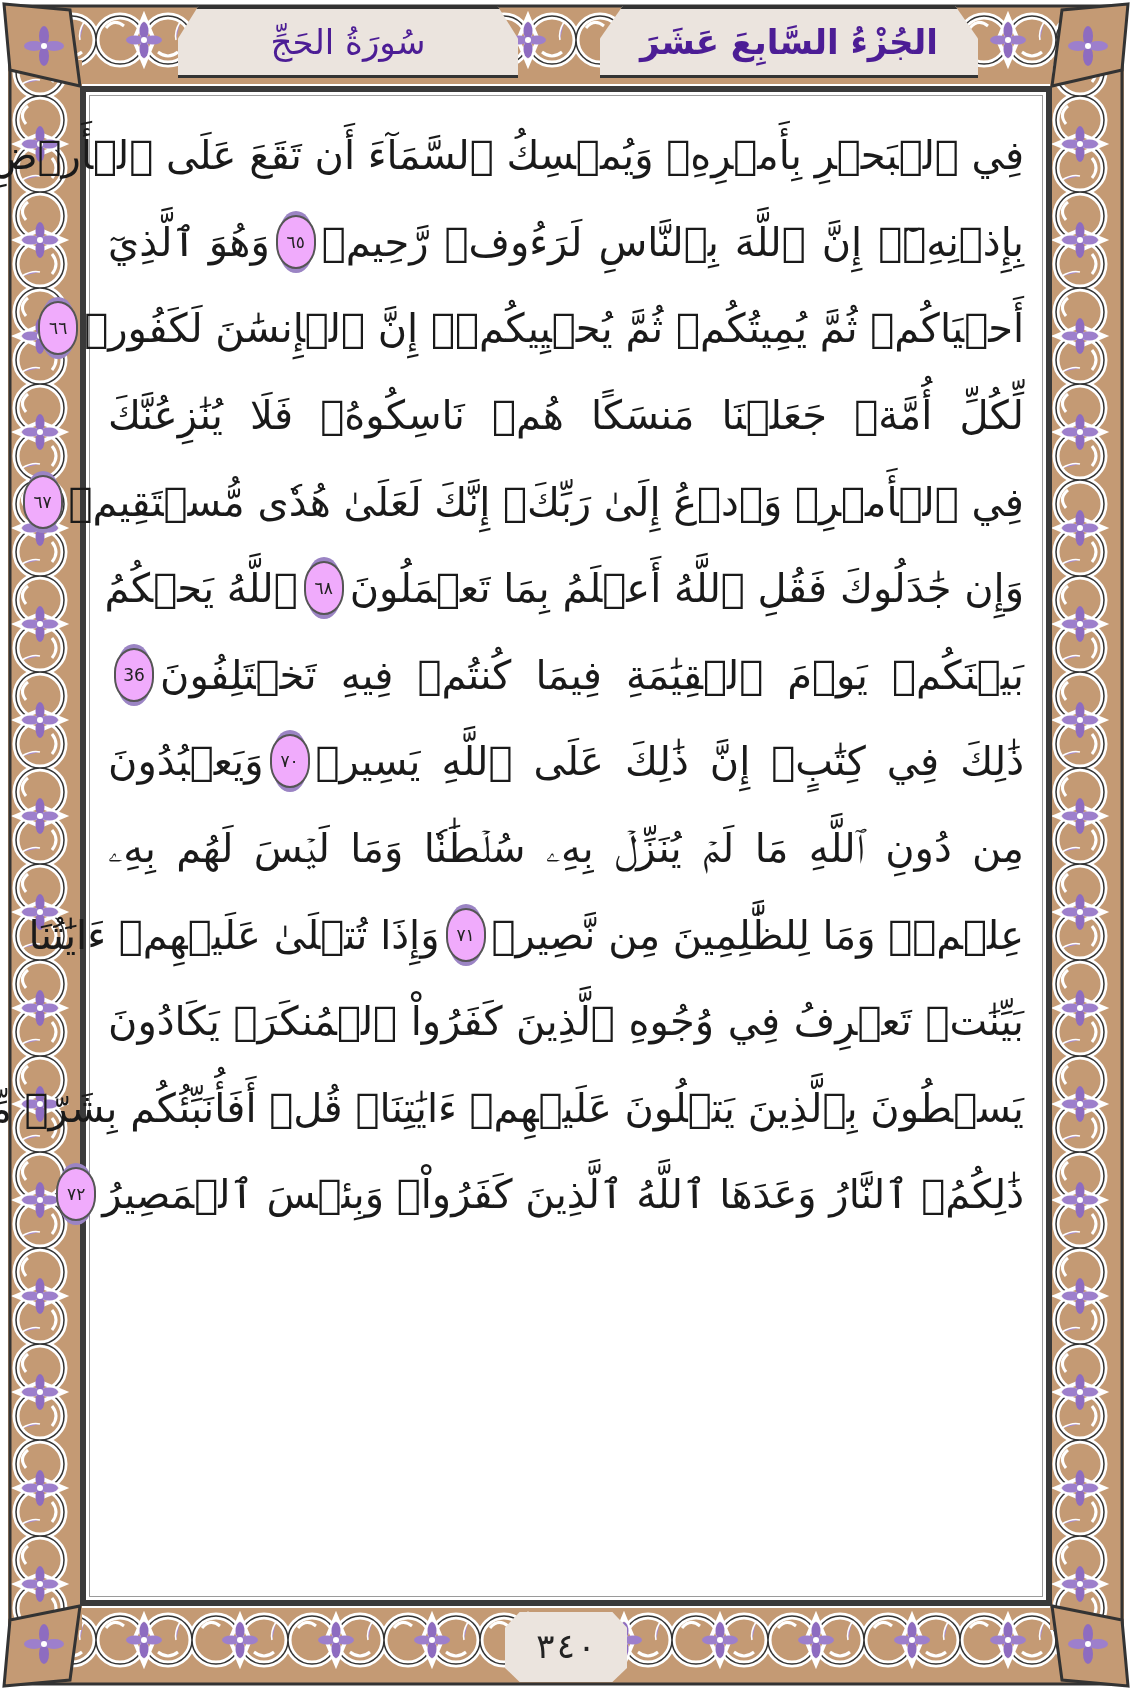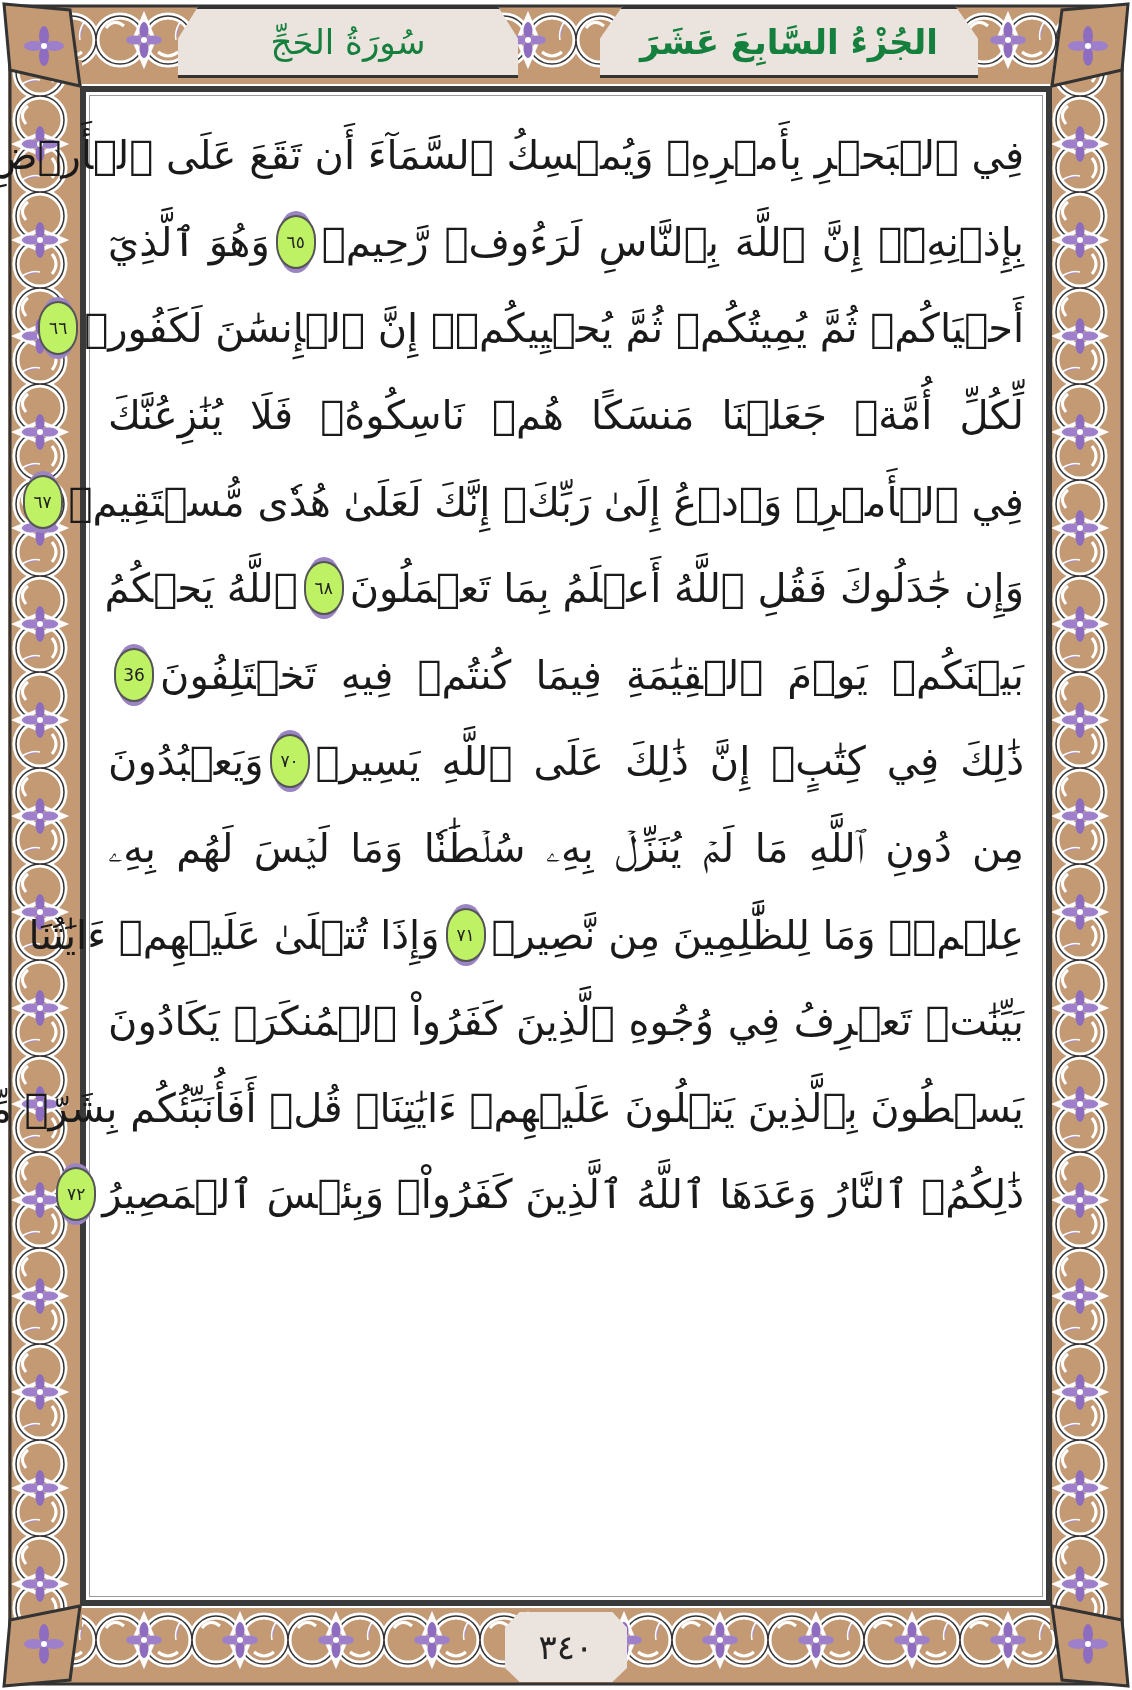--- a/index.html
+++ b/index.html
@@ -17,51 +17,51 @@
   }
 
   .header-cartouche {
     position: absolute; top: 6px; height: 72px;
     background: #ebe4de; box-sizing: border-box;
     border-top: 3px solid #333; border-bottom: 3px solid #333;
     clip-path: polygon(6% 0, 94% 0, 100% 45%, 100% 100%, 0 100%, 0 45%);
     display: flex; align-items: center; justify-content: center;
   }
   .header-cartouche span {
-    font-family: "DejaVu Sans", sans-serif; font-size: 34px; color: #15803d;
+    font-family: "DejaVu Sans", sans-serif; font-size: 34px; color: #4c1d95;
     direction: rtl;
   }
   #surah-cartouche { left: 178px; width: 340px; }
   #juz-cartouche { left: 600px; width: 378px; font-weight: bold; }
 
   .page-num-cartouche {
     position: absolute; left: 505px; top: 1612px; width: 122px; height: 70px;
     background: #ebe4de; box-sizing: border-box;
     clip-path: polygon(12% 0, 88% 0, 100% 22%, 100% 80%, 88% 100%, 12% 100%, 0 80%, 0 22%);
     display: flex; align-items: center; justify-content: center;
   }
   .page-num-cartouche span {
-    font-family: Liberation Sans, sans-serif; font-size: 34px; color: #222; letter-spacing: 2px;
+    font-family: Liberation Mono, monospace; font-size: 34px; color: #222; letter-spacing: 2px;
   }
 
   .text-area {
     position: absolute; left: 108px; top: 112px; width: 916px;
     direction: rtl;
   }
   .line {
     height: 86.6px; display: flex; align-items: center; justify-content: space-between;
     font-family: "DejaVu Sans", sans-serif; font-size: 40px; color: #1a1a1a;
     white-space: nowrap; text-align: justify; text-align-last: justify;
   }
   .line .txt { flex: 1; text-align: justify; text-align-last: justify; }
   .ayah-marker {
     display: inline-flex; align-items: center; justify-content: center;
     width: 36px; height: 50px; margin: 0 6px; flex: 0 0 auto;
     border-radius: 50% / 45%;
-    background: #bef264; border: 2px solid #555;
+    background: #f0abfc; border: 2px solid #555;
     box-shadow: 0 -8px 0 -4px #9b84c4, 0 8px 0 -4px #9b84c4;
     font-size: 17px; color: #222; direction: rtl;
   }
 </style>
 </head>
 <body>
 
 <svg class="band" viewBox="0 0 1132 1690" xmlns="http://www.w3.org/2000/svg">
   <defs>
     <pattern id="orn-h" x="0" y="0" width="96" height="80" patternUnits="userSpaceOnUse">

